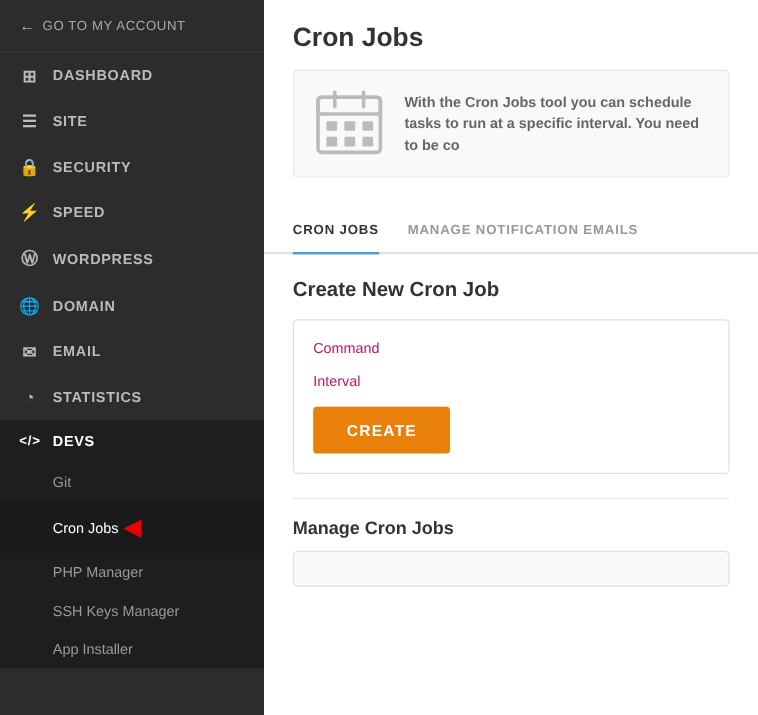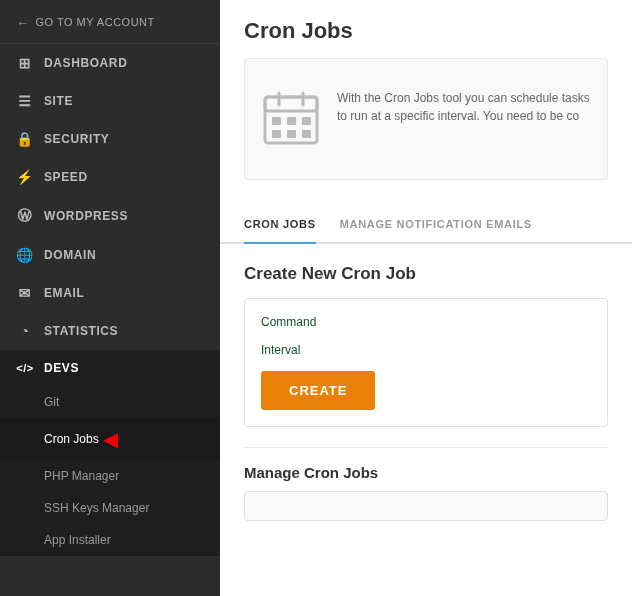--- a/index.html
+++ b/index.html
@@ -75,26 +75,28 @@
       background: #fff;
     }
     .page-title {
       font-size: 22px;
       font-weight: 700;
       color: #333;
       margin-bottom: 14px;
     }
     .intro-box {
       display: flex;
+      align-items: center;
       gap: 16px;
       background: #f9f9f9;
       border: 1px solid #e8e8e8;
       border-radius: 4px;
-      padding: 30px 16px;
+      padding: 14px 16px;
       margin-bottom: 16px;
+      font-weight: bold;
     }
     .intro-icon {
       flex-shrink: 0;
       width: 60px;
       height: 60px;
     }
     .intro-text {
       font-size: 12px;
       color: #666;
       line-height: 1.5;
@@ -140,21 +142,21 @@
       border-radius: 4px;
       padding: 16px;
       margin-bottom: 20px;
       background: #fff;
     }
     .form-group {
       margin-bottom: 14px;
     }
     .form-label {
       font-size: 12px;
-      color: #14532d;
+      color: #be185d;
       margin-bottom: 6px;
       display: block;
     }
     .form-input {
       width: 100%;
       padding: 9px 12px;
       border: 1px solid #d0d0d0;
       border-radius: 3px;
       font-size: 12px;
       color: #999;

